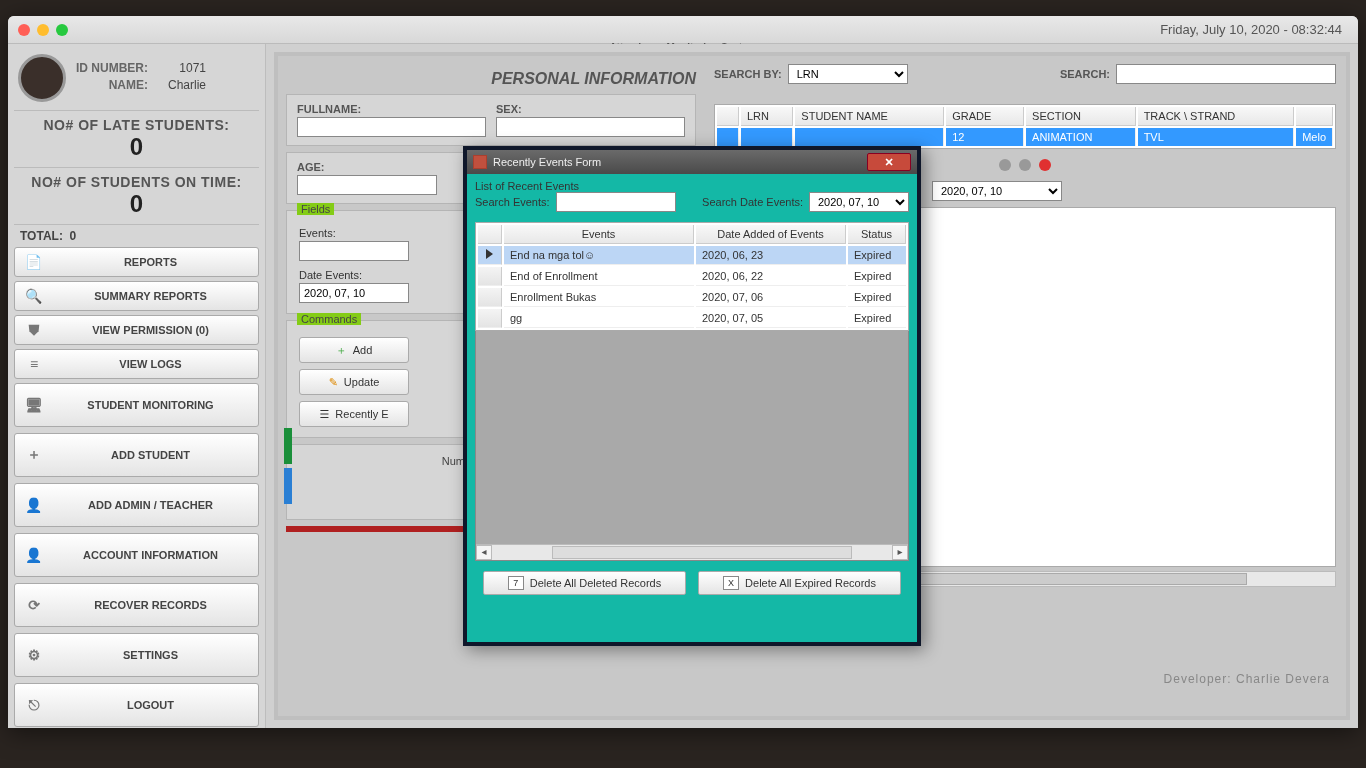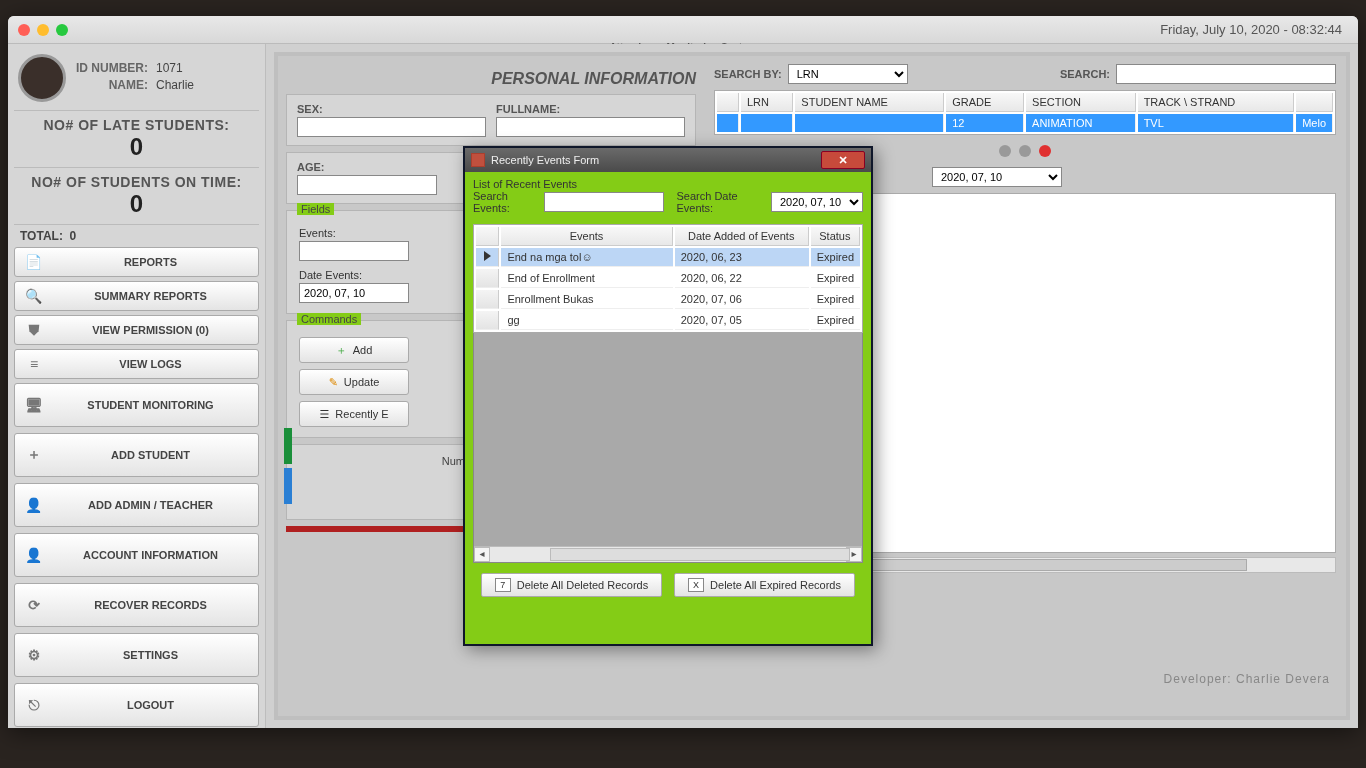--- a/index.html
+++ b/index.html
@@ -19,21 +19,21 @@
 .tdot { width: 12px; height: 12px; border-radius: 50%; }
 .tred { background: #ff5f56; } .tyel { background: #ffbd2e; } .tgrn { background: #27c93f; }
 .title { position:absolute; left:50%; transform:translateX(-50%); font-size:10px; font-weight:bold; color:#555;margin-top:36px; }
 .datetime { position:absolute; right:16px; font-size:13px; color:#555; }
 
 .body { position:absolute; top:28px; left:0; right:0; bottom:0; display:flex; }
 .sidebar { width:258px; background:#d6d6d6; border-right:1px solid #bdbdbd; padding:6px 6px 6px 6px; }
 .profile { display:flex; align-items:center; padding:4px 4px 8px 4px; }
 .avatar { width:48px; height:48px; border-radius:50%; background:#3a2f2a; border:3px solid #999; margin-right:10px; }
 .profile-info { font-size:12px; color:#444; }
-.profile-info .row { display:flex; gap:8px; margin-bottom:3px; }
+.profile-info .row { display:flex; gap:20px; margin-bottom:3px;justify-content:space-between; }
 .profile-info .lbl { width:72px; text-align:right; font-weight:bold; color:#666; }
 .stats { border-top:1px solid #bbb; padding:6px 0; text-align:center; }
 .stats .lbl { font-size:14px; font-weight:bold; color:#555; letter-spacing:.5px; }
 .stats .val { font-size:24px; font-weight:bold; color:#222; }
 .total-row { border-top:1px solid #bbb; padding:4px 6px; font-size:12px; color:#444; font-weight:bold; text-align:left; }
 
 .nav-btn { display:flex; align-items:center; width:100%; height:30px;
   background:linear-gradient(#fff,#e4e4e4); border:1px solid #aaa; border-radius:3px;
   margin-bottom:4px; cursor:pointer; padding:0 8px; font-size:11px; font-weight:bold; color:#444;
 }
@@ -54,43 +54,43 @@
 .fields-group { position:relative; border:1px solid #b5b5b5; padding:16px 12px 10px; margin:6px 0; background:#d6d6d6; }
 .fields-group .legend { position:absolute; top:-8px; left:10px; background:#84cc16; padding:0 4px; font-size:11px; color:#444; }
 .cmd-btn { display:inline-flex; align-items:center; justify-content:center; gap:6px;
   height:26px; padding:0 16px; background:linear-gradient(#fff,#e4e4e4);
   border:1px solid #aaa; border-radius:3px; font-size:11px; color:#333; cursor:pointer; min-width:96px; }
 .records-box { border:1px solid #b5b5b5; background:#d6d6d6; padding:10px; text-align:center; }
 .records-box .lbl { font-size:11px; color:#444; }
 .records-box .num { font-size:36px; font-weight:bold; }
 
 .right-col { flex:1; padding:4px 6px; position:relative; }
-.search-row { display:flex; align-items:center; gap:6px; font-size:11px; font-weight:bold; color:#555; margin-bottom:6px; }
+.search-row { display:flex; align-items:center; gap:6px; font-size:11px; font-weight:bold; color:#555; margin-bottom:20px; }
 .select { border:1px solid #888; background:#fff; height:20px; font-size:11px; padding:0 4px; }
 .table { width:100%; background:#fff; font-size:11px; border:1px solid #aaa; }
 .table th { background:linear-gradient(#f8f8f8,#e8e8e8); border-right:1px solid #ccc; border-bottom:1px solid #ccc; padding:3px 6px; font-weight:normal; text-align:left; color:#333; }
 .table td { padding:3px 6px; border-right:1px solid #eee;margin-left:48px; }
 .table tr.sel td { background:#3399ff; color:#fff; }
 
 .dots { display:flex; gap:8px; justify-content:center; margin:10px 0; }
 .dot { width:12px; height:12px; border-radius:50%; background:#999; }
 .dot.red { background:#e03030; }
 
 .events-panel { border:1px solid #aaa; background:#fff; height:360px; position:relative; }
 .events-panel .sub { position:absolute; top:26px; left:8px; font-size:11px; color:#333; }
 
 .hscroll { height:16px; background:#e8e8e8; border:1px solid #bbb; margin-top:4px; position:relative; }
 .hscroll .thumb { position:absolute; top:1px; bottom:1px; background:#ccc; border:1px solid #aaa; }
 
 .developer { position:absolute; right:12px; bottom:26px; font-size:12px; color:#888; letter-spacing:1px; }
 
 
 .modal {
-  position:absolute; top:130px; left:455px; width:410px; height:500px;
-  border:2px solid #0f172a; background:#84cc16; box-shadow:4px 4px 16px rgba(0,0,0,.4);
+  position:absolute; top:130px; left:455px; width:458px; height:500px;
+  border:4px solid #0f172a; background:#14b8a6; box-shadow:4px 4px 16px rgba(0,0,0,.4);
 }
 .modal-title { height:24px; background:linear-gradient(#6a6a6a,#4a4a4a); display:flex; align-items:center;
   color:#eee; font-size:11px; padding:0 6px; }
 .modal-title .ico { width:14px; height:14px; background:#c0503e; margin-right:6px; border:1px solid #aa3f2e; }
 .modal-title .close { margin-left:auto; width:44px; height:18px; background:#c74a3b;
   border:1px solid #802; border-radius:2px; color:#fff; text-align:center; font-size:11px; line-height:16px; font-weight:bold; cursor:pointer; }
 .modal-body { padding:6px 8px; font-size:11px; color:#333; }
 .modal-body .caption { }
 .modal-body .srow { display:flex; align-items:center; gap:6px; margin-bottom:10px; }
 .grid { width:100%; border:1px solid #aaa; background:#fff; font-size:11px; }
@@ -205,25 +205,25 @@
     </div>
 
     <div class="main">
       <div class="panel">
           <div class="panel-inner">
 
         <div class="left-col">
           <div class="pi-header">PERSONAL INFORMATION</div>
           <div class="group" style="display:flex; gap:10px;">
             <div style="flex:1">
+              <div class="glabel">FULLNAME:</div>
+              <input class="input" style="">
+            </div>
+            <div style="flex:1">
               <div class="glabel">SEX:</div>
-              <input class="input" style="">
-            </div>
-            <div style="flex:1">
-              <div class="glabel">FULLNAME:</div>
               <input class="input" style="">
             </div>
           </div>
           <div class="group">
             <div class="glabel">AGE:</div>
             <input class="input" style="width: 140px;">
           </div>
 
           <div class="fields-group">
             <div class="legend">Fields</div>

